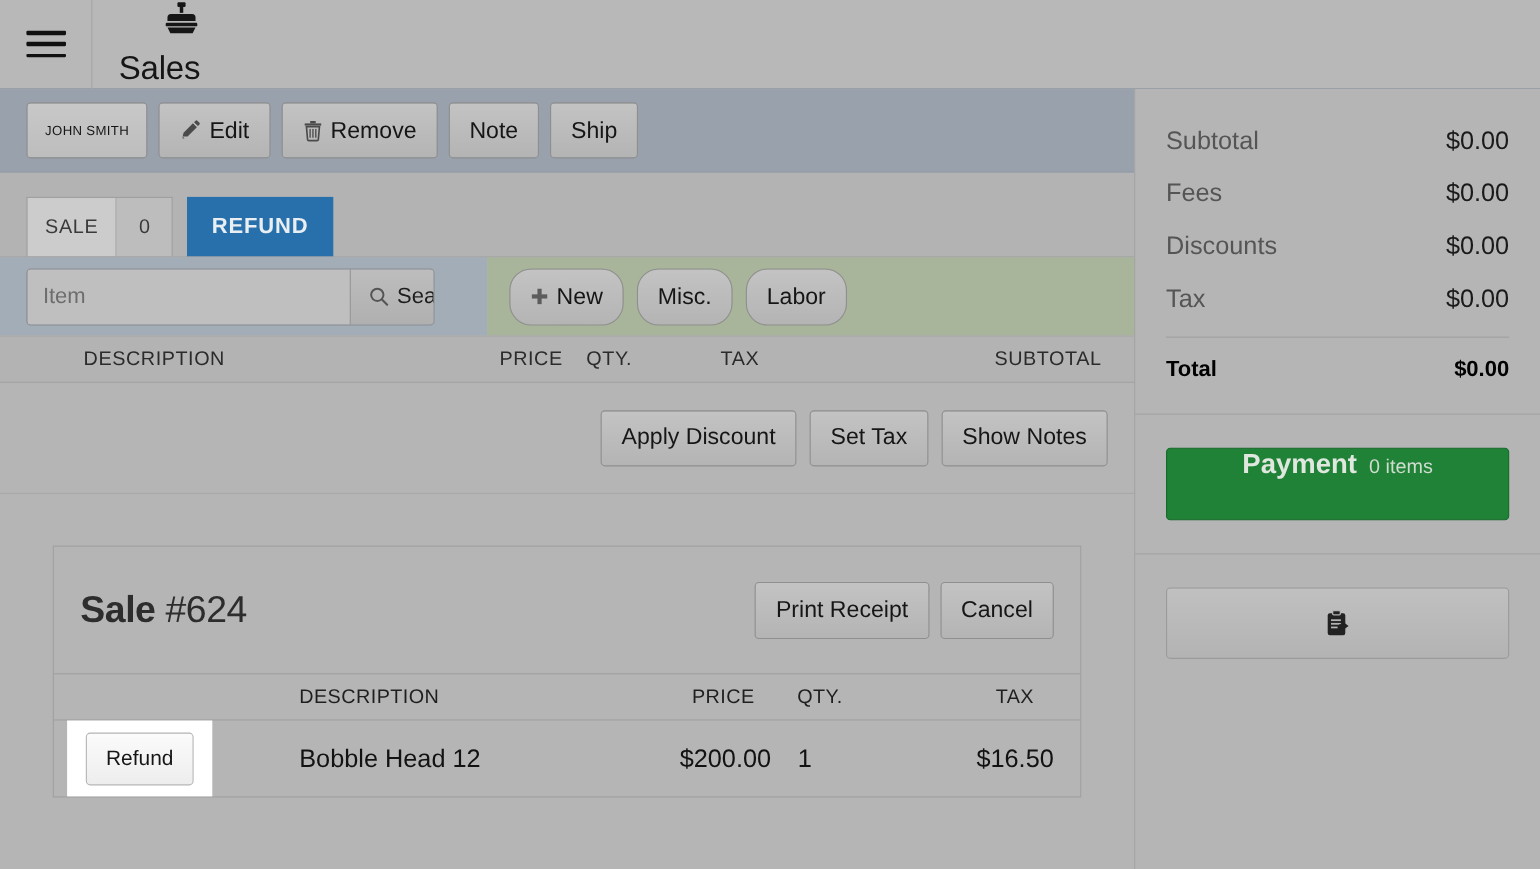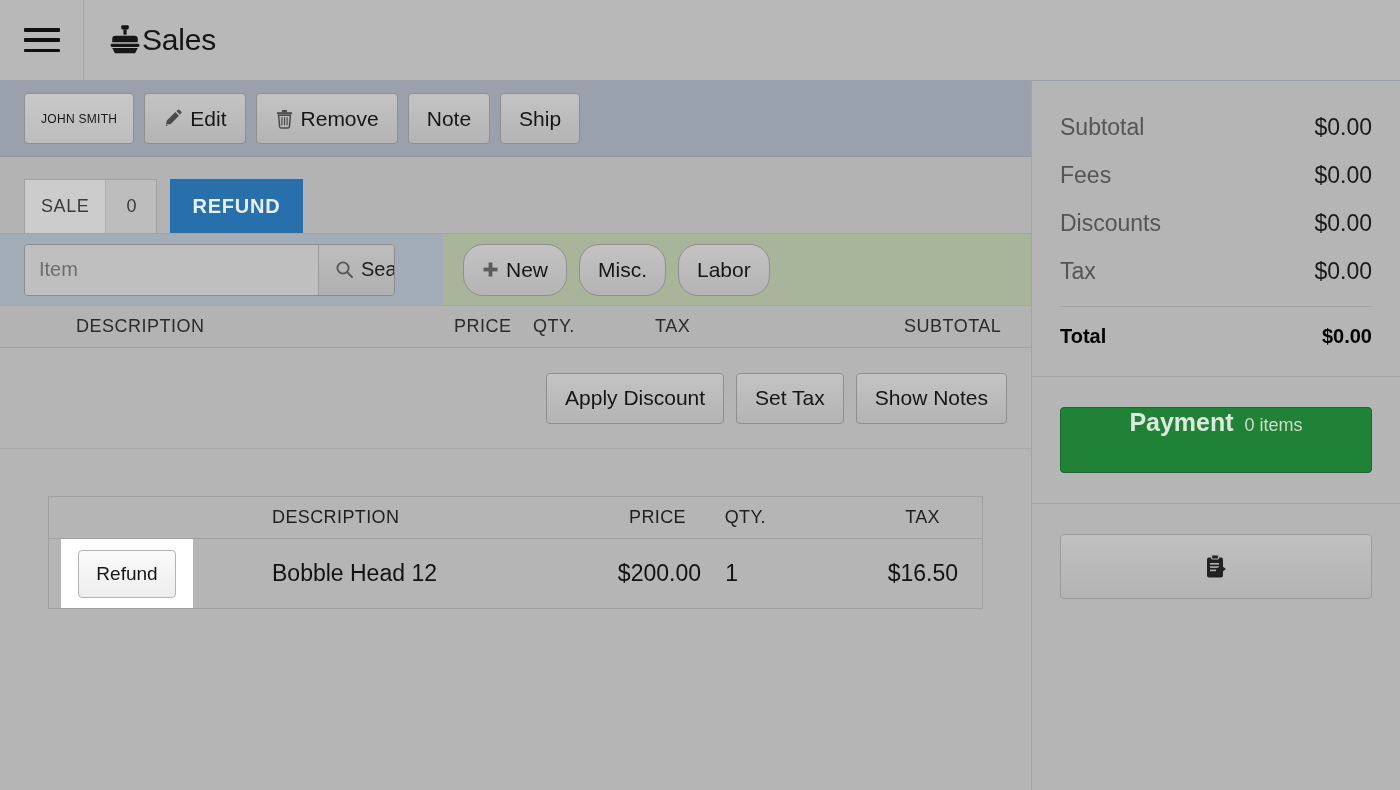--- a/index.html
+++ b/index.html
@@ -55,21 +55,22 @@
     display: block;
     height: 3.5px;
     width: 100%;
     background: #111;
     border-radius: 1px;
   }
   .title-group {
     display: flex;
     align-items: flex-end;
     padding-left: 24px;
-    gap: 0;
+    gap: 12px;
+    flex-direction: column;
   }
   .register-icon { width: 34px; height: 34px; display: block; }
   .app-title {
     font-size: 30px;
     font-weight: 400;
     letter-spacing: -0.2px;
     color: #151515;
   }
 
   
@@ -512,20 +513,30 @@
       <span class="ch-subtotal">SUBTOTAL</span>
     </div>
 
     <div class="item-actions">
       <button class="btn btn-subaction">Apply Discount</button>
       <button class="btn btn-subaction">Set Tax</button>
       <button class="btn btn-subaction">Show Notes</button>
     </div>
 
     <div class="sale-panel">
+      <div class="sale-head">
+        <div class="sale-title">
+          <span>Sale</span>
+          <span class="num">#624</span>
+        </div>
+        <div class="sale-head-btns">
+          <button class="btn btn-sale">Print Receipt</button>
+          <button class="btn btn-sale">Cancel</button>
+        </div>
+      </div>
 
       <div class="sale-colhead">
         <span class="sch-desc">DESCRIPTION</span>
         <span class="sch-price">PRICE</span>
         <span class="sch-qty">QTY.</span>
         <span class="sch-tax">TAX</span>
       </div>
 
       <div class="sale-row">
         <div class="refund-focus">

